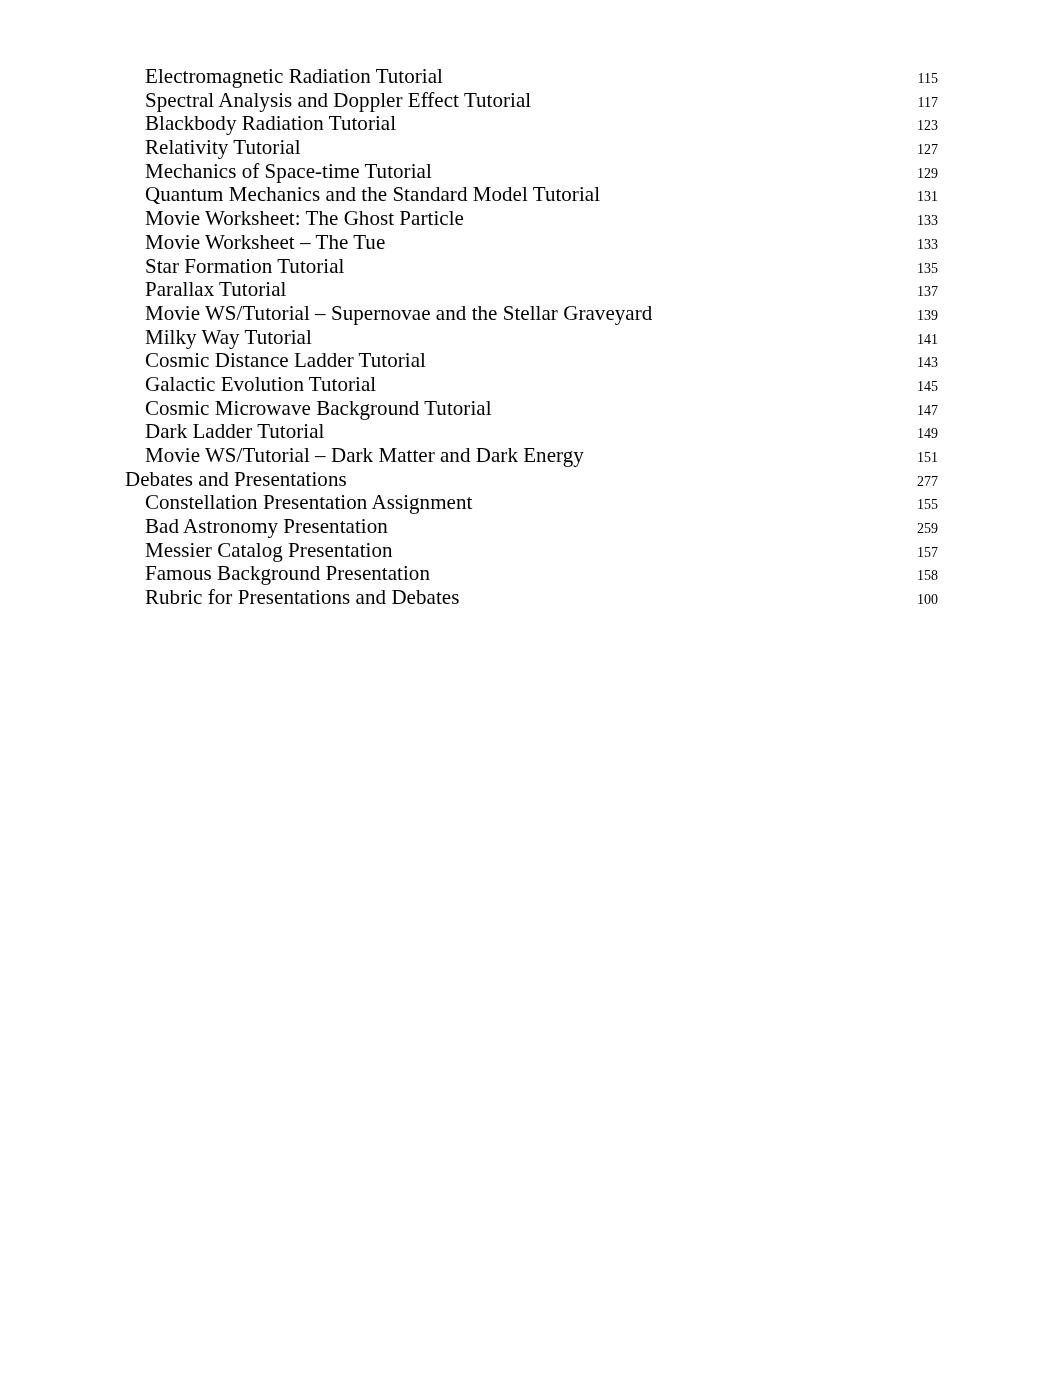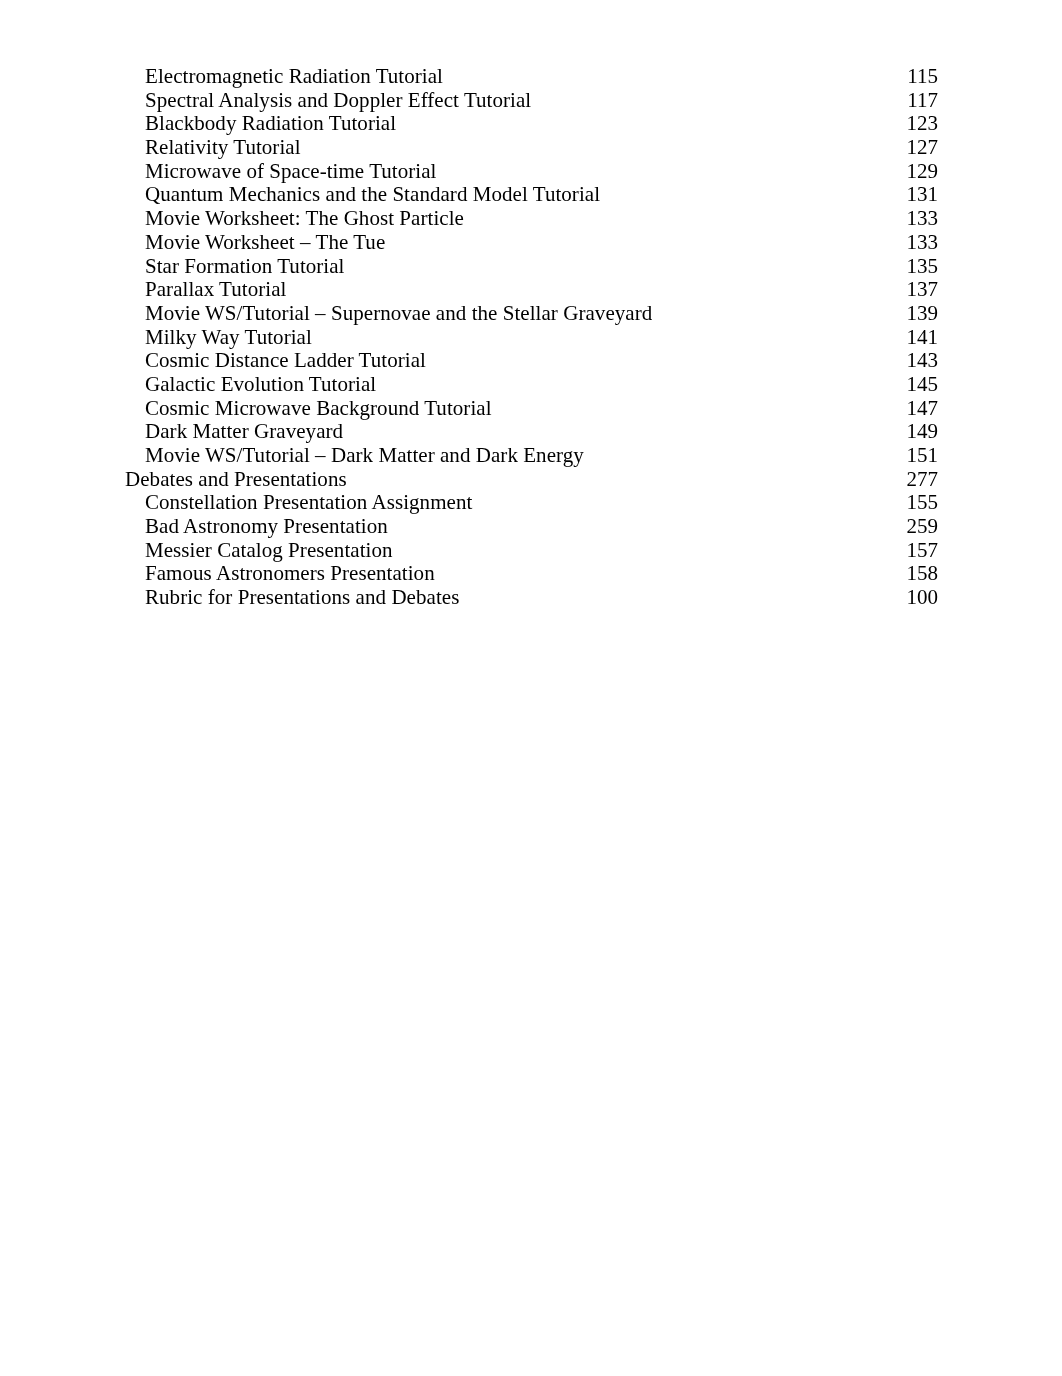--- a/index.html
+++ b/index.html
@@ -36,21 +36,21 @@
     white-space: nowrap;
   }
 
   .toc-title {
     font-size: 21px;
     letter-spacing: 0.05px;
     margin-top: 8px;
   }
 
   .toc-page {
-    font-size: 21px;
+    font-size: 14px;
     text-align: center;
     flex: 0 0 auto;
   }
 
   
   .lvl1 .toc-title { padding-left: 0px; }
   .lvl2 .toc-title { padding-left: 20px; }
 </style>
 </head>
 <body>
@@ -67,21 +67,21 @@
       </div>
       <div class="toc-entry lvl2">
         <span class="toc-title">Blackbody Radiation Tutorial</span>
         <span class="toc-page">123</span>
       </div>
       <div class="toc-entry lvl2">
         <span class="toc-title">Relativity Tutorial</span>
         <span class="toc-page">127</span>
       </div>
       <div class="toc-entry lvl2">
-        <span class="toc-title">Microwave of Space-time Tutorial</span>
+        <span class="toc-title">Mechanics of Space-time Tutorial</span>
         <span class="toc-page">129</span>
       </div>
       <div class="toc-entry lvl2">
         <span class="toc-title">Quantum Mechanics and the Standard Model Tutorial</span>
         <span class="toc-page">131</span>
       </div>
       <div class="toc-entry lvl2">
         <span class="toc-title">Movie Worksheet: The Ghost Particle</span>
         <span class="toc-page">133</span>
       </div>
@@ -111,21 +111,21 @@
       </div>
       <div class="toc-entry lvl2">
         <span class="toc-title">Galactic Evolution Tutorial</span>
         <span class="toc-page">145</span>
       </div>
       <div class="toc-entry lvl2">
         <span class="toc-title">Cosmic Microwave Background Tutorial</span>
         <span class="toc-page">147</span>
       </div>
       <div class="toc-entry lvl2">
-        <span class="toc-title">Dark Matter Graveyard</span>
+        <span class="toc-title">Dark Ladder Tutorial</span>
         <span class="toc-page">149</span>
       </div>
       <div class="toc-entry lvl2">
         <span class="toc-title">Movie WS/Tutorial – Dark Matter and Dark Energy</span>
         <span class="toc-page">151</span>
       </div>
       <div class="toc-entry lvl1">
         <span class="toc-title">Debates and Presentations</span>
         <span class="toc-page">277</span>
       </div>
@@ -135,21 +135,21 @@
       </div>
       <div class="toc-entry lvl2">
         <span class="toc-title">Bad Astronomy Presentation</span>
         <span class="toc-page">259</span>
       </div>
       <div class="toc-entry lvl2">
         <span class="toc-title">Messier Catalog Presentation</span>
         <span class="toc-page">157</span>
       </div>
       <div class="toc-entry lvl2">
-        <span class="toc-title">Famous Astronomers Presentation</span>
+        <span class="toc-title">Famous Background Presentation</span>
         <span class="toc-page">158</span>
       </div>
       <div class="toc-entry lvl2">
         <span class="toc-title">Rubric for Presentations and Debates</span>
         <span class="toc-page">100</span>
       </div>
     </div>
 </div>
 
 </body></html>

